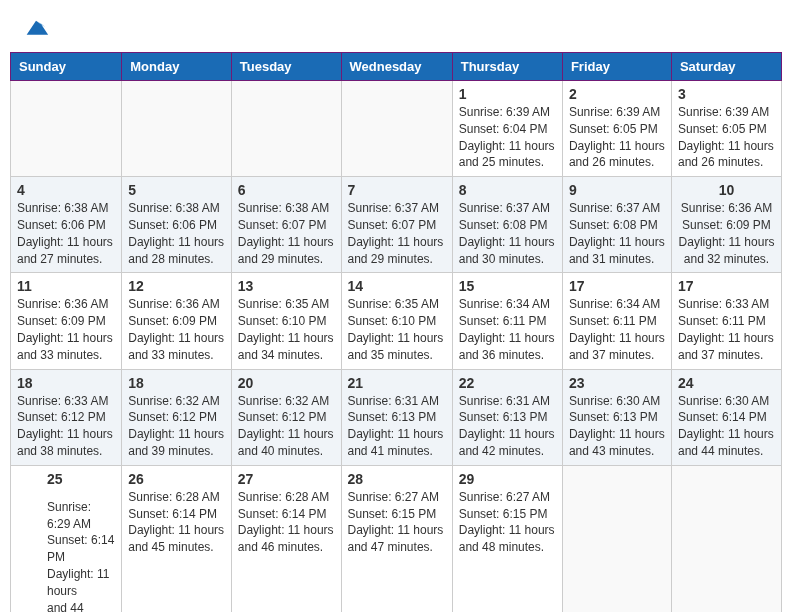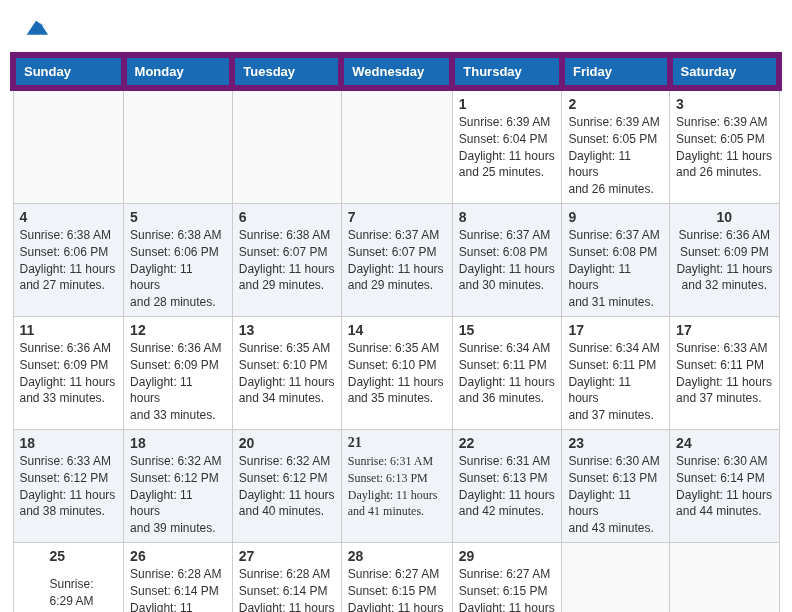--- a/index.html
+++ b/index.html
@@ -60,21 +60,21 @@
       margin: 0 10px 10px 10px;
       border-collapse: collapse;
       width: calc(100% - 20px);
     }
     .calendar th {
       background: #1a6bb5;
       color: #fff;
       text-align: left;
       padding: 6px 8px;
       font-size: 13px;
-      border: 6px solid #701a75;
+      border: 1px solid #701a75;
     }
     .calendar td {
       vertical-align: top;
       padding: 5px 6px;
       border: 1px solid #ccc;
       font-size: 10.5px;
       color: #333;
       width: 113px;
       min-height: 80px;
       background: #fff;
@@ -283,21 +283,21 @@
 Daylight: 11 hours
 and 39 minutes.</div>
           </td>
           <td style="background: rgb(240, 244, 248);">
             <span class="day-number">20</span>
             <div class="day-info" style="white-space: pre-line;">Sunrise: 6:32 AM
 Sunset: 6:12 PM
 Daylight: 11 hours
 and 40 minutes.</div>
           </td>
-          <td style="background: rgb(240, 244, 248); font-family: Liberation Serif, serif;">
+          <td style="background: rgb(240, 244, 248);">
             <span class="day-number">21</span>
             <div class="day-info" style="white-space: pre-line;">Sunrise: 6:31 AM
 Sunset: 6:13 PM
 Daylight: 11 hours
 and 41 minutes.</div>
           </td>
           <td style="background: rgb(240, 244, 248);">
             <span class="day-number">22</span>
             <div class="day-info" style="white-space: pre-line;">Sunrise: 6:31 AM
 Sunset: 6:13 PM

